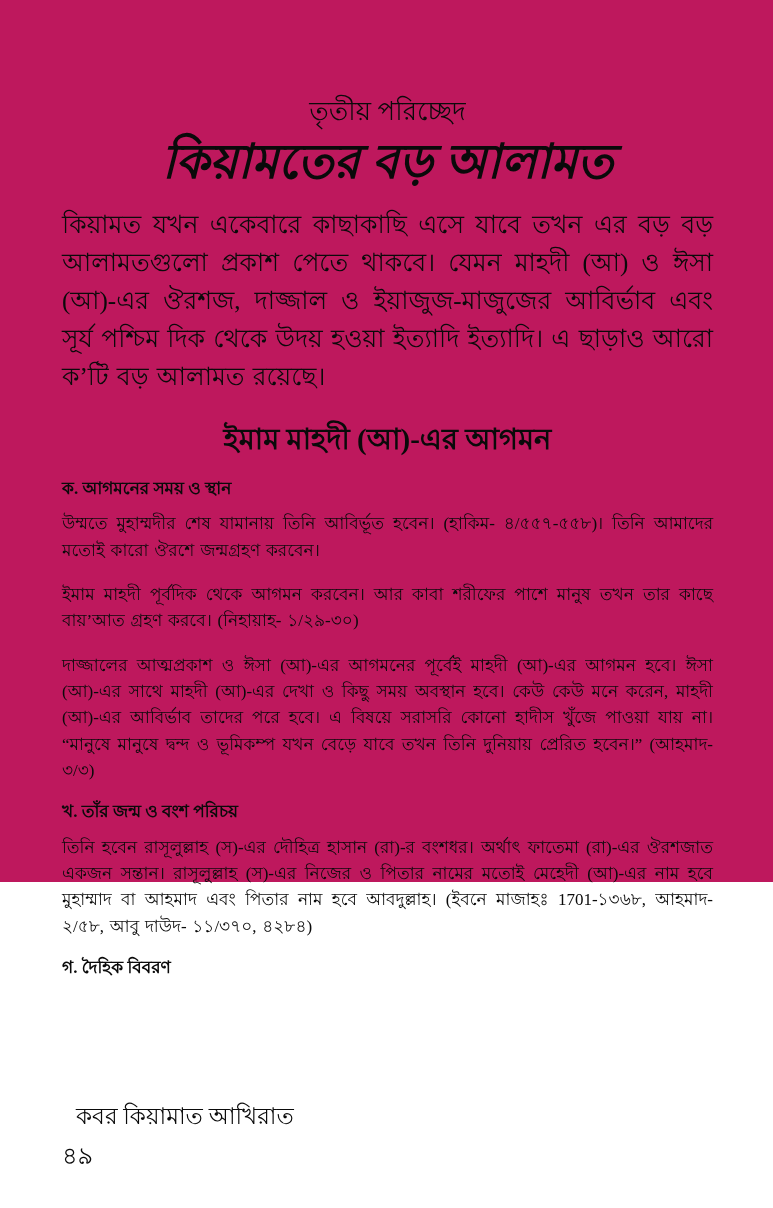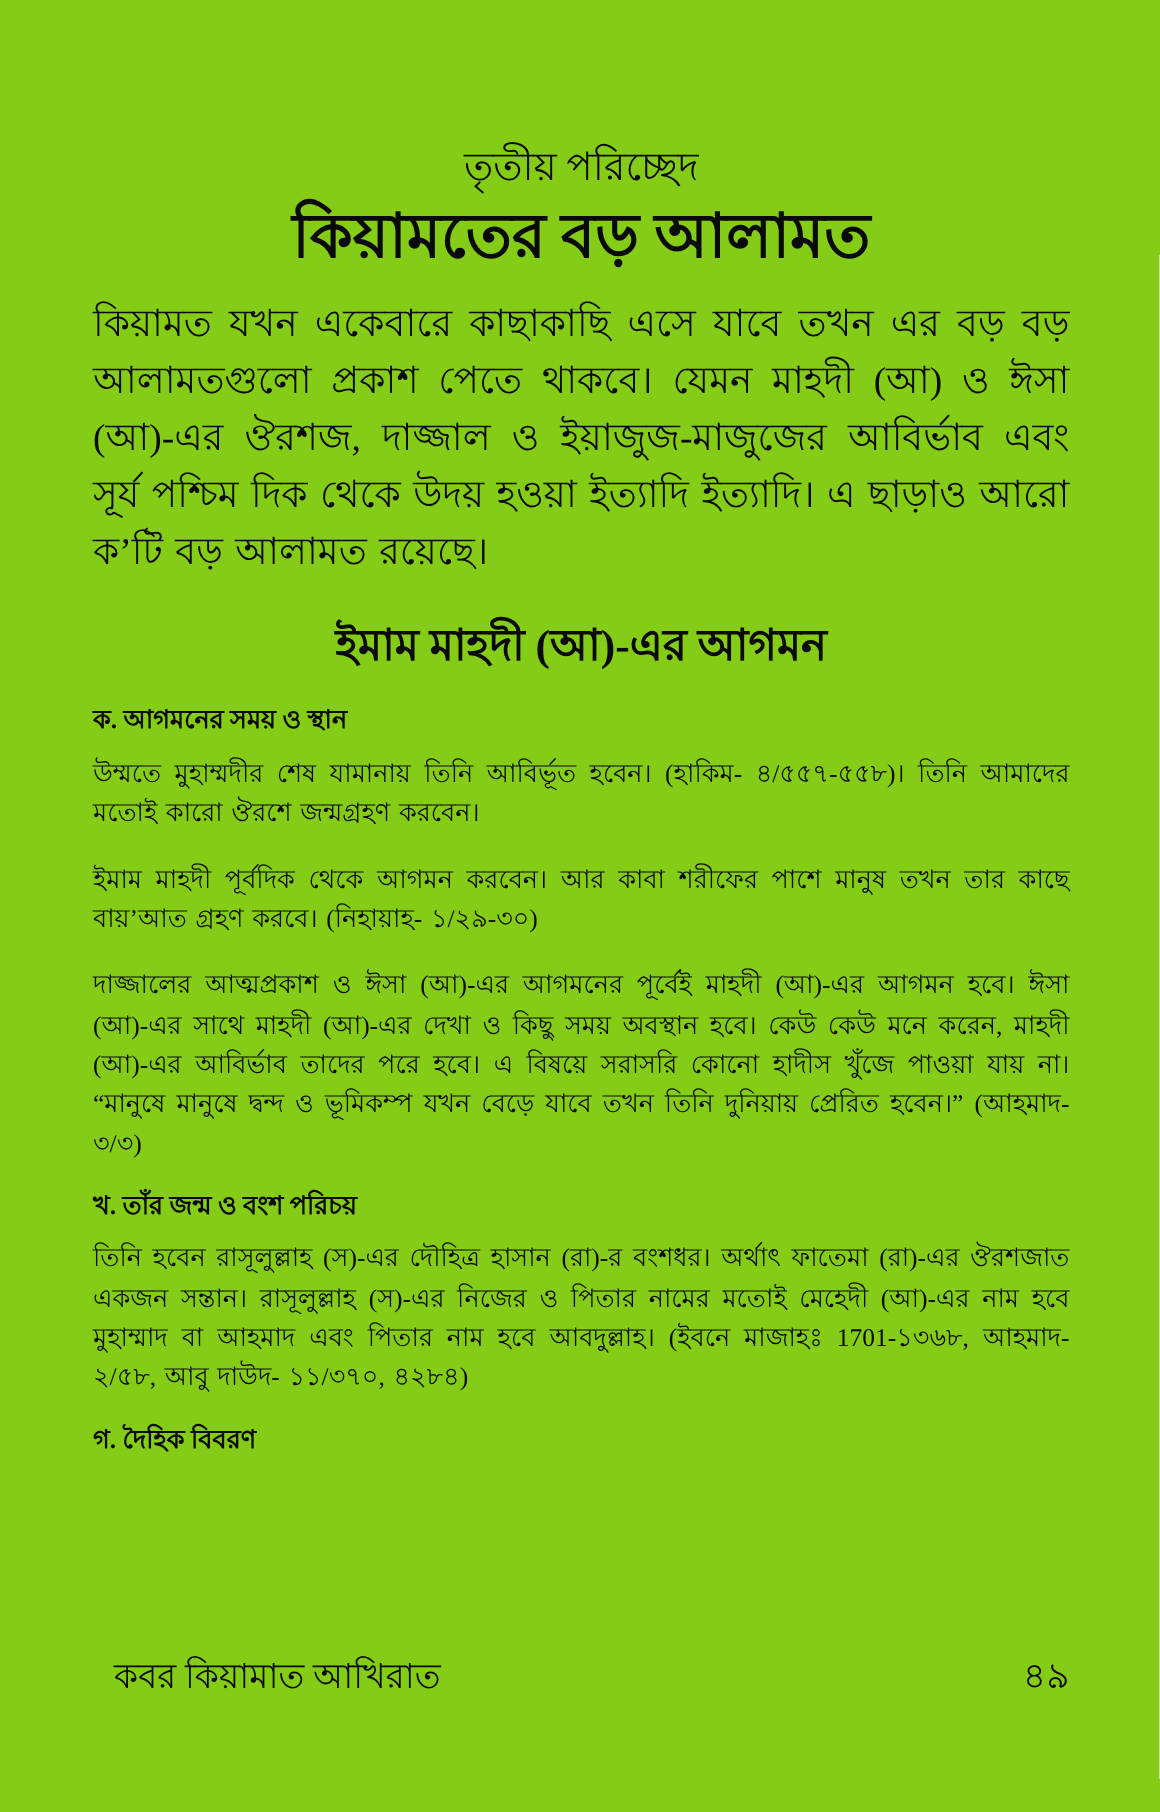--- a/index.html
+++ b/index.html
@@ -12,38 +12,39 @@
     height: 1208px;
     position: relative;
     font-family: "Liberation Serif", "DejaVu Serif", serif;
     color: #0a0a0a;
     overflow: hidden;
   }
   .page {
     position: absolute;
     top: 0; left: 0;
     width: 773px;
-    height: 1208px;
-    background: #84cc16;
+    height: 882px;
+    background: #be185d;
     box-sizing: border-box;
     padding: 96px 60px 0 62px;
   }
   .chapter-label {
     text-align: center;
     font-size: 26px;
     font-weight: 500;
     line-height: 1.25;
     margin: 0 0 4px 0;
   }
   .page-title {
     text-align: center;
-    font-size: 41px;
+    font-size: 48px;
     font-weight: 700;
     line-height: 1.2;
     margin: 0 0 16px 0;
+    font-style: italic;
   }
   .intro {
     font-size: 25px;
     line-height: 1.52;
     text-align: justify;
     text-align-last: left;
     margin: 0 0 26px 0;
     word-spacing: 2px;
   }
   .section-heading {
@@ -71,20 +72,21 @@
   }
   .footer {
     position: absolute;
     left: 62px;
     right: 60px;
     top: 1098px;
     display: flex;
     justify-content: space-between;
     align-items: baseline;
     font-size: 23px;
+    flex-direction: column;
   }
   .footer .book-title {
     padding-left: 14px;
   }
   .footer .page-number {
     font-size: 24px;
   }
 </style>
 </head>
 <body>

